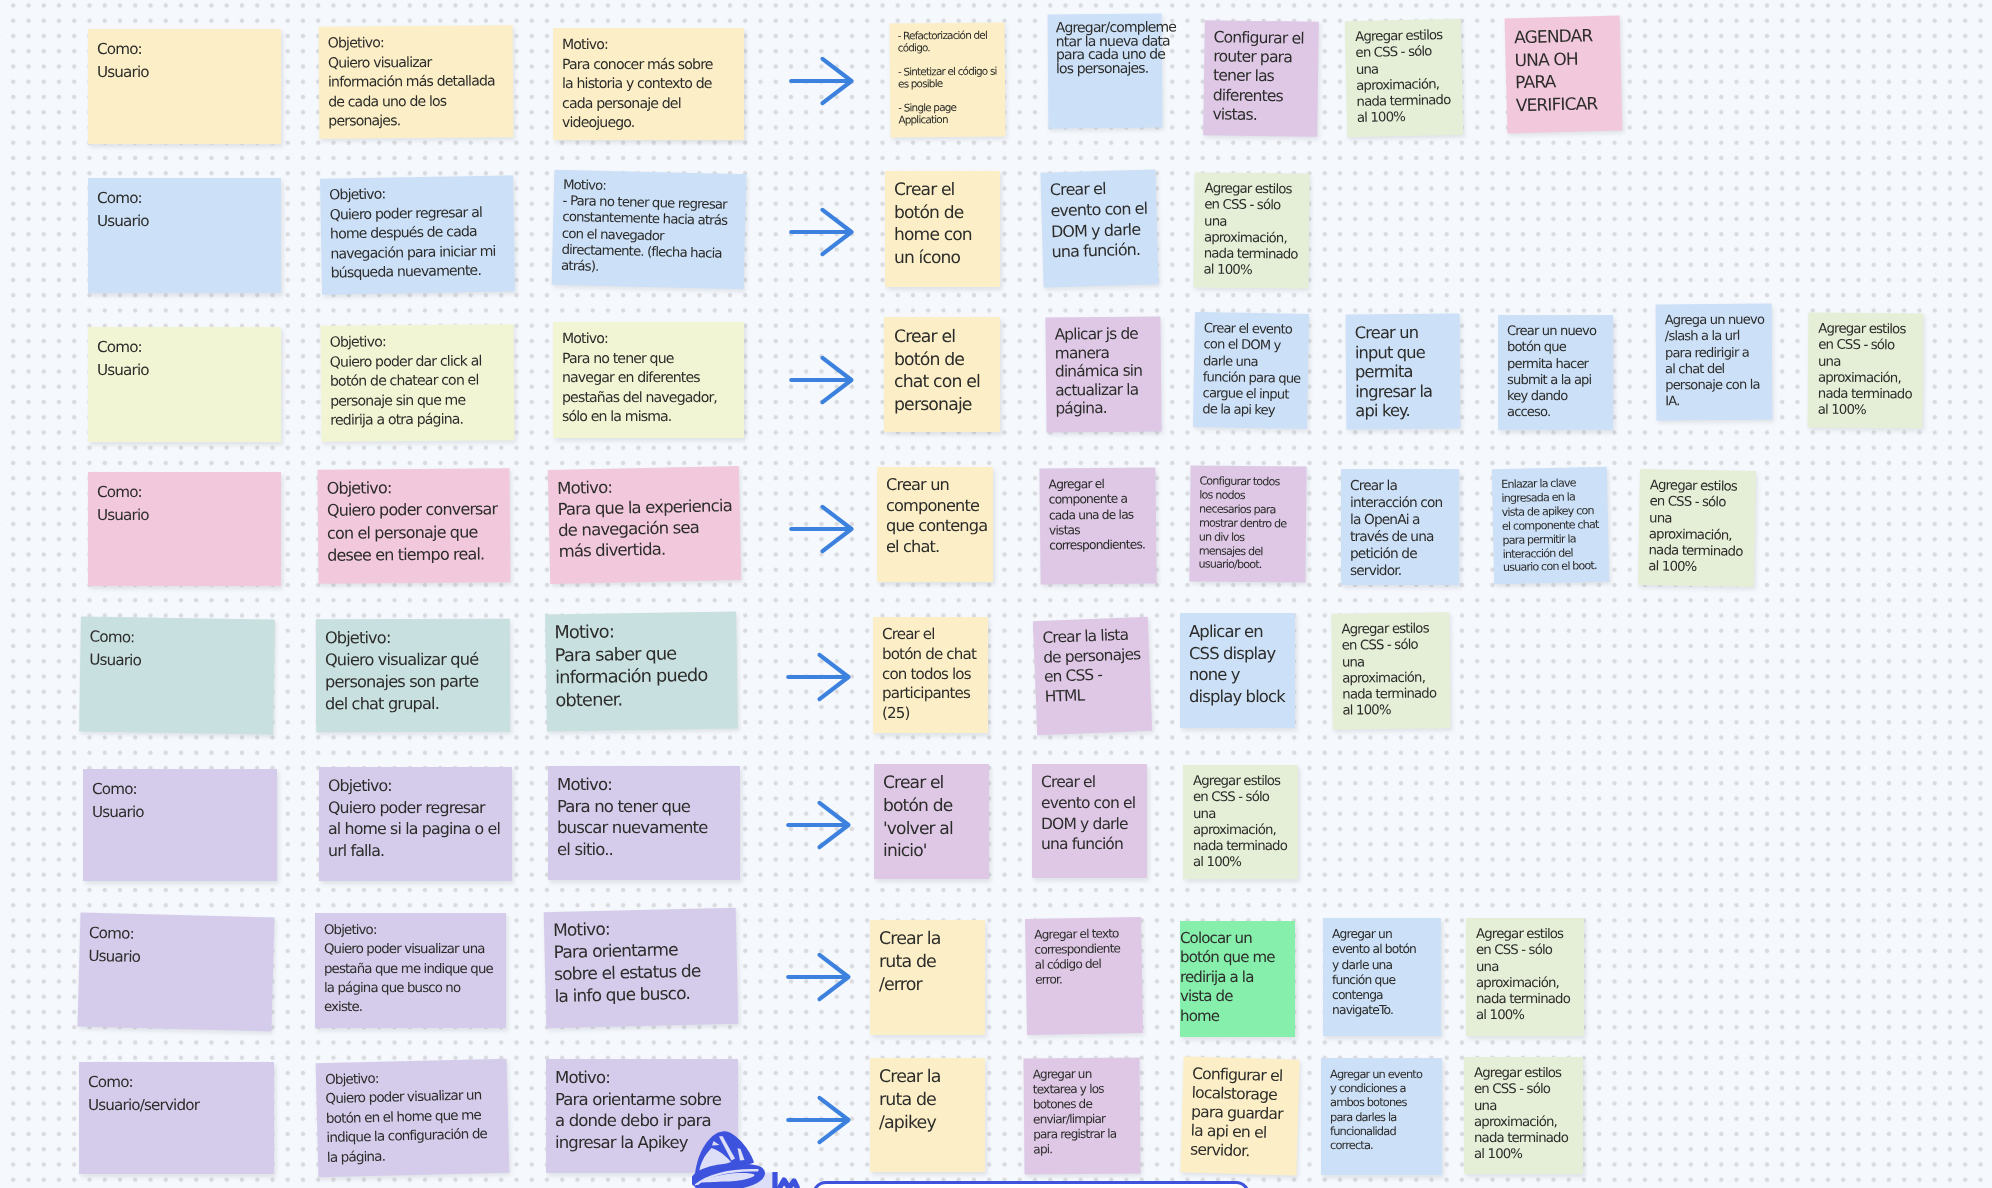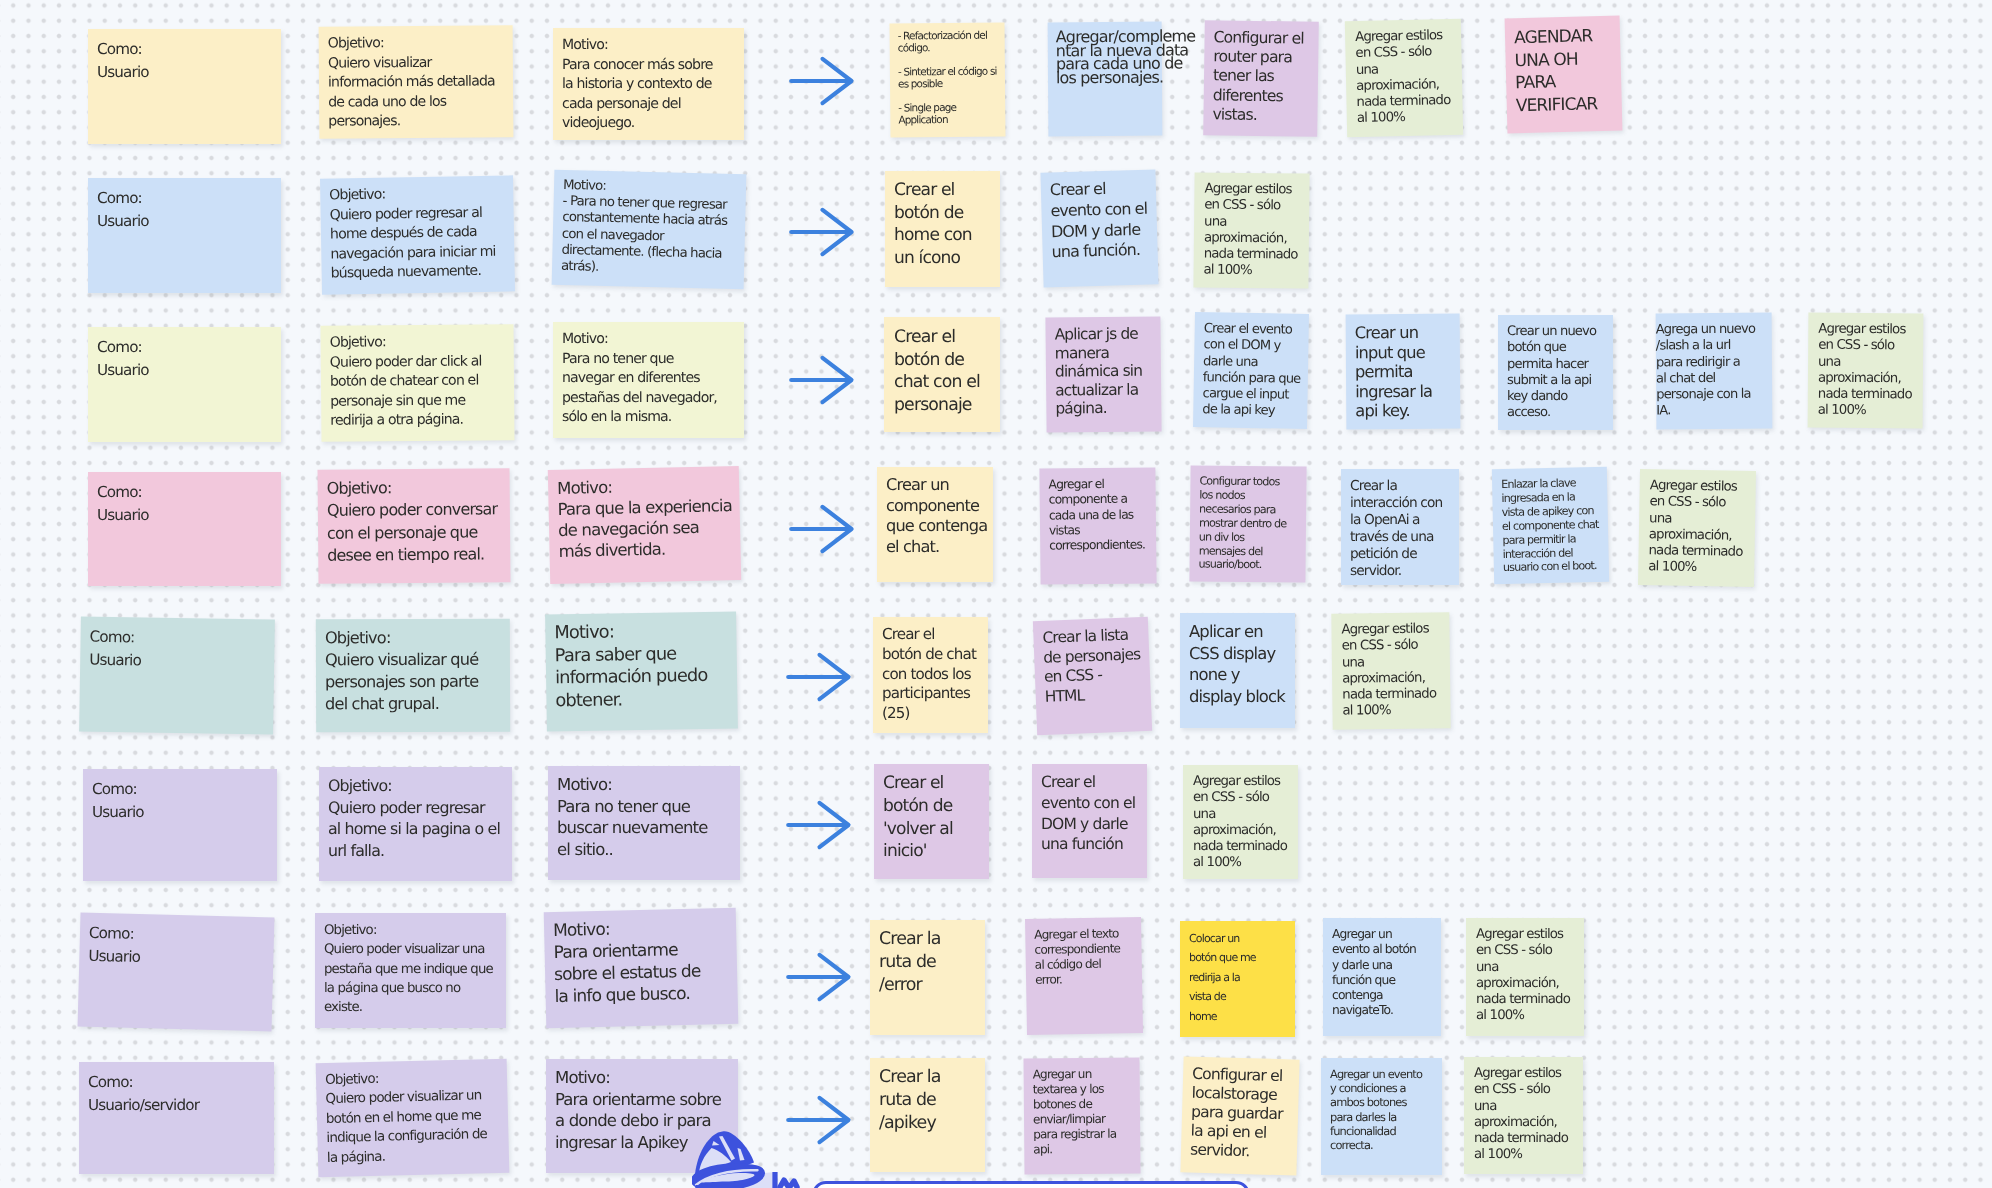--- a/index.html
+++ b/index.html
@@ -48,21 +48,21 @@
 cada personaje del
 videojuego.</div></div>
       <div class="note" style="left: 890px; top: 23px; width: 115px; height: 114px; background: rgb(252, 239, 199); font-size: 10.5px; line-height: 12px; padding-top: 7px; padding-left: 8px; transform: rotate(-0.5deg);"><div>- Refactorización del
 código.
 
 - Sintetizar el código si
 es posible
 
 - Single page
 Application</div></div>
-      <div class="note" style="left: 1048px; top: 22px; width: 114px; height: 114px; background: rgb(204, 224, 248); font-size: 16px; line-height: 13.7px; padding-top: 8px; padding-left: 8px; transform: rotate(-0.4deg);"><div>Agregar/compleme
+      <div class="note" style="left: 1048px; top: 14px; width: 114px; height: 114px; background: rgb(204, 224, 248); font-size: 14px; line-height: 13.7px; padding-top: 8px; padding-left: 8px; transform: rotate(-0.4deg);"><div>Agregar/compleme
 ntar la nueva data
 para cada uno de
 los personajes.</div></div>
       <div class="note" style="left: 1204px; top: 21px; width: 114px; height: 115px; background: rgb(222, 200, 230); font-size: 15.6px; line-height: 19.2px; padding-top: 8px; padding-left: 9px; transform: rotate(0.8deg);"><div>Configurar el
 router para
 tener las
 diferentes
 vistas.</div></div>
       <div class="note" style="left: 1346px; top: 20px; width: 116px; height: 116px; background: rgb(229, 238, 214); font-size: 13.3px; line-height: 16.3px; padding-top: 9px; padding-left: 10px; transform: rotate(-1.2deg);"><div>Agregar estilos
 en CSS - sólo
@@ -132,21 +132,21 @@
 input que
 permita
 ingresar la
 api key.</div></div>
       <div class="note" style="left: 1498px; top: 315px; width: 115px; height: 115px; background: rgb(204, 224, 248); font-size: 13.1px; line-height: 16.3px; padding-top: 9px; padding-left: 9px;"><div>Crear un nuevo
 botón que
 permita hacer
 submit a la api
 key dando
 acceso.</div></div>
-      <div class="note" style="left: 1656px; top: 313px; width: 116px; height: 116px; background: rgb(204, 224, 248); font-size: 13.1px; line-height: 16.3px; padding-top: 9px; transform: rotate(-0.4deg);"><div>Agrega un nuevo
+      <div class="note" style="left: 1656px; top: 304px; width: 116px; height: 116px; background: rgb(204, 224, 248); font-size: 13.1px; line-height: 16.3px; padding-top: 9px; padding-left: 9px; transform: rotate(-0.4deg);"><div>Agrega un nuevo
 /slash a la url
 para redirigir a
 al chat del
 personaje con la
 IA.</div></div>
       <div class="note" style="left: 1808px; top: 313px; width: 115px; height: 115px; background: rgb(229, 238, 214); font-size: 13.3px; line-height: 16.3px; padding-top: 9px; padding-left: 10px; transform: rotate(0.4deg);"><div>Agregar estilos
 en CSS - sólo
 una
 aproximación,
 nada terminado
@@ -260,21 +260,21 @@
 Para orientarme
 sobre el estatus de
 la info que busco.</div></div>
       <div class="note" style="left: 870px; top: 920px; width: 115px; height: 115px; background: rgb(252, 239, 199); font-size: 17.4px; line-height: 23px; padding-top: 8px; padding-left: 9px;"><div>Crear la
 ruta de
 /error</div></div>
       <div class="note" style="left: 1026px; top: 918px; width: 116px; height: 116px; background: rgb(222, 200, 230); font-size: 12.1px; line-height: 15.1px; padding-top: 9px; padding-left: 9px; transform: rotate(-1deg);"><div>Agregar el texto
 correspondiente
 al código del
 error.</div></div>
-      <div class="note" style="left: 1180px; top: 921px; width: 115px; height: 116px; background: #fde047; font-size: 11px; line-height: 19.4px; padding-top: 8px; padding-left: 9px;"><div>Colocar un
+      <div class="note" style="left: 1180px; top: 921px; width: 115px; height: 116px; background: #86efac; font-size: 15px; line-height: 19.4px; padding-top: 8px; "><div>Colocar un
 botón que me
 redirija a la
 vista de
 home</div></div>
       <div class="note" style="left: 1323px; top: 918px; width: 118px; height: 118px; background: rgb(204, 224, 248); font-size: 12.3px; line-height: 15.3px; padding-top: 9px; padding-left: 9px;"><div>Agregar un
 evento al botón
 y darle una
 función que
 contenga
 navigateTo.</div></div>

